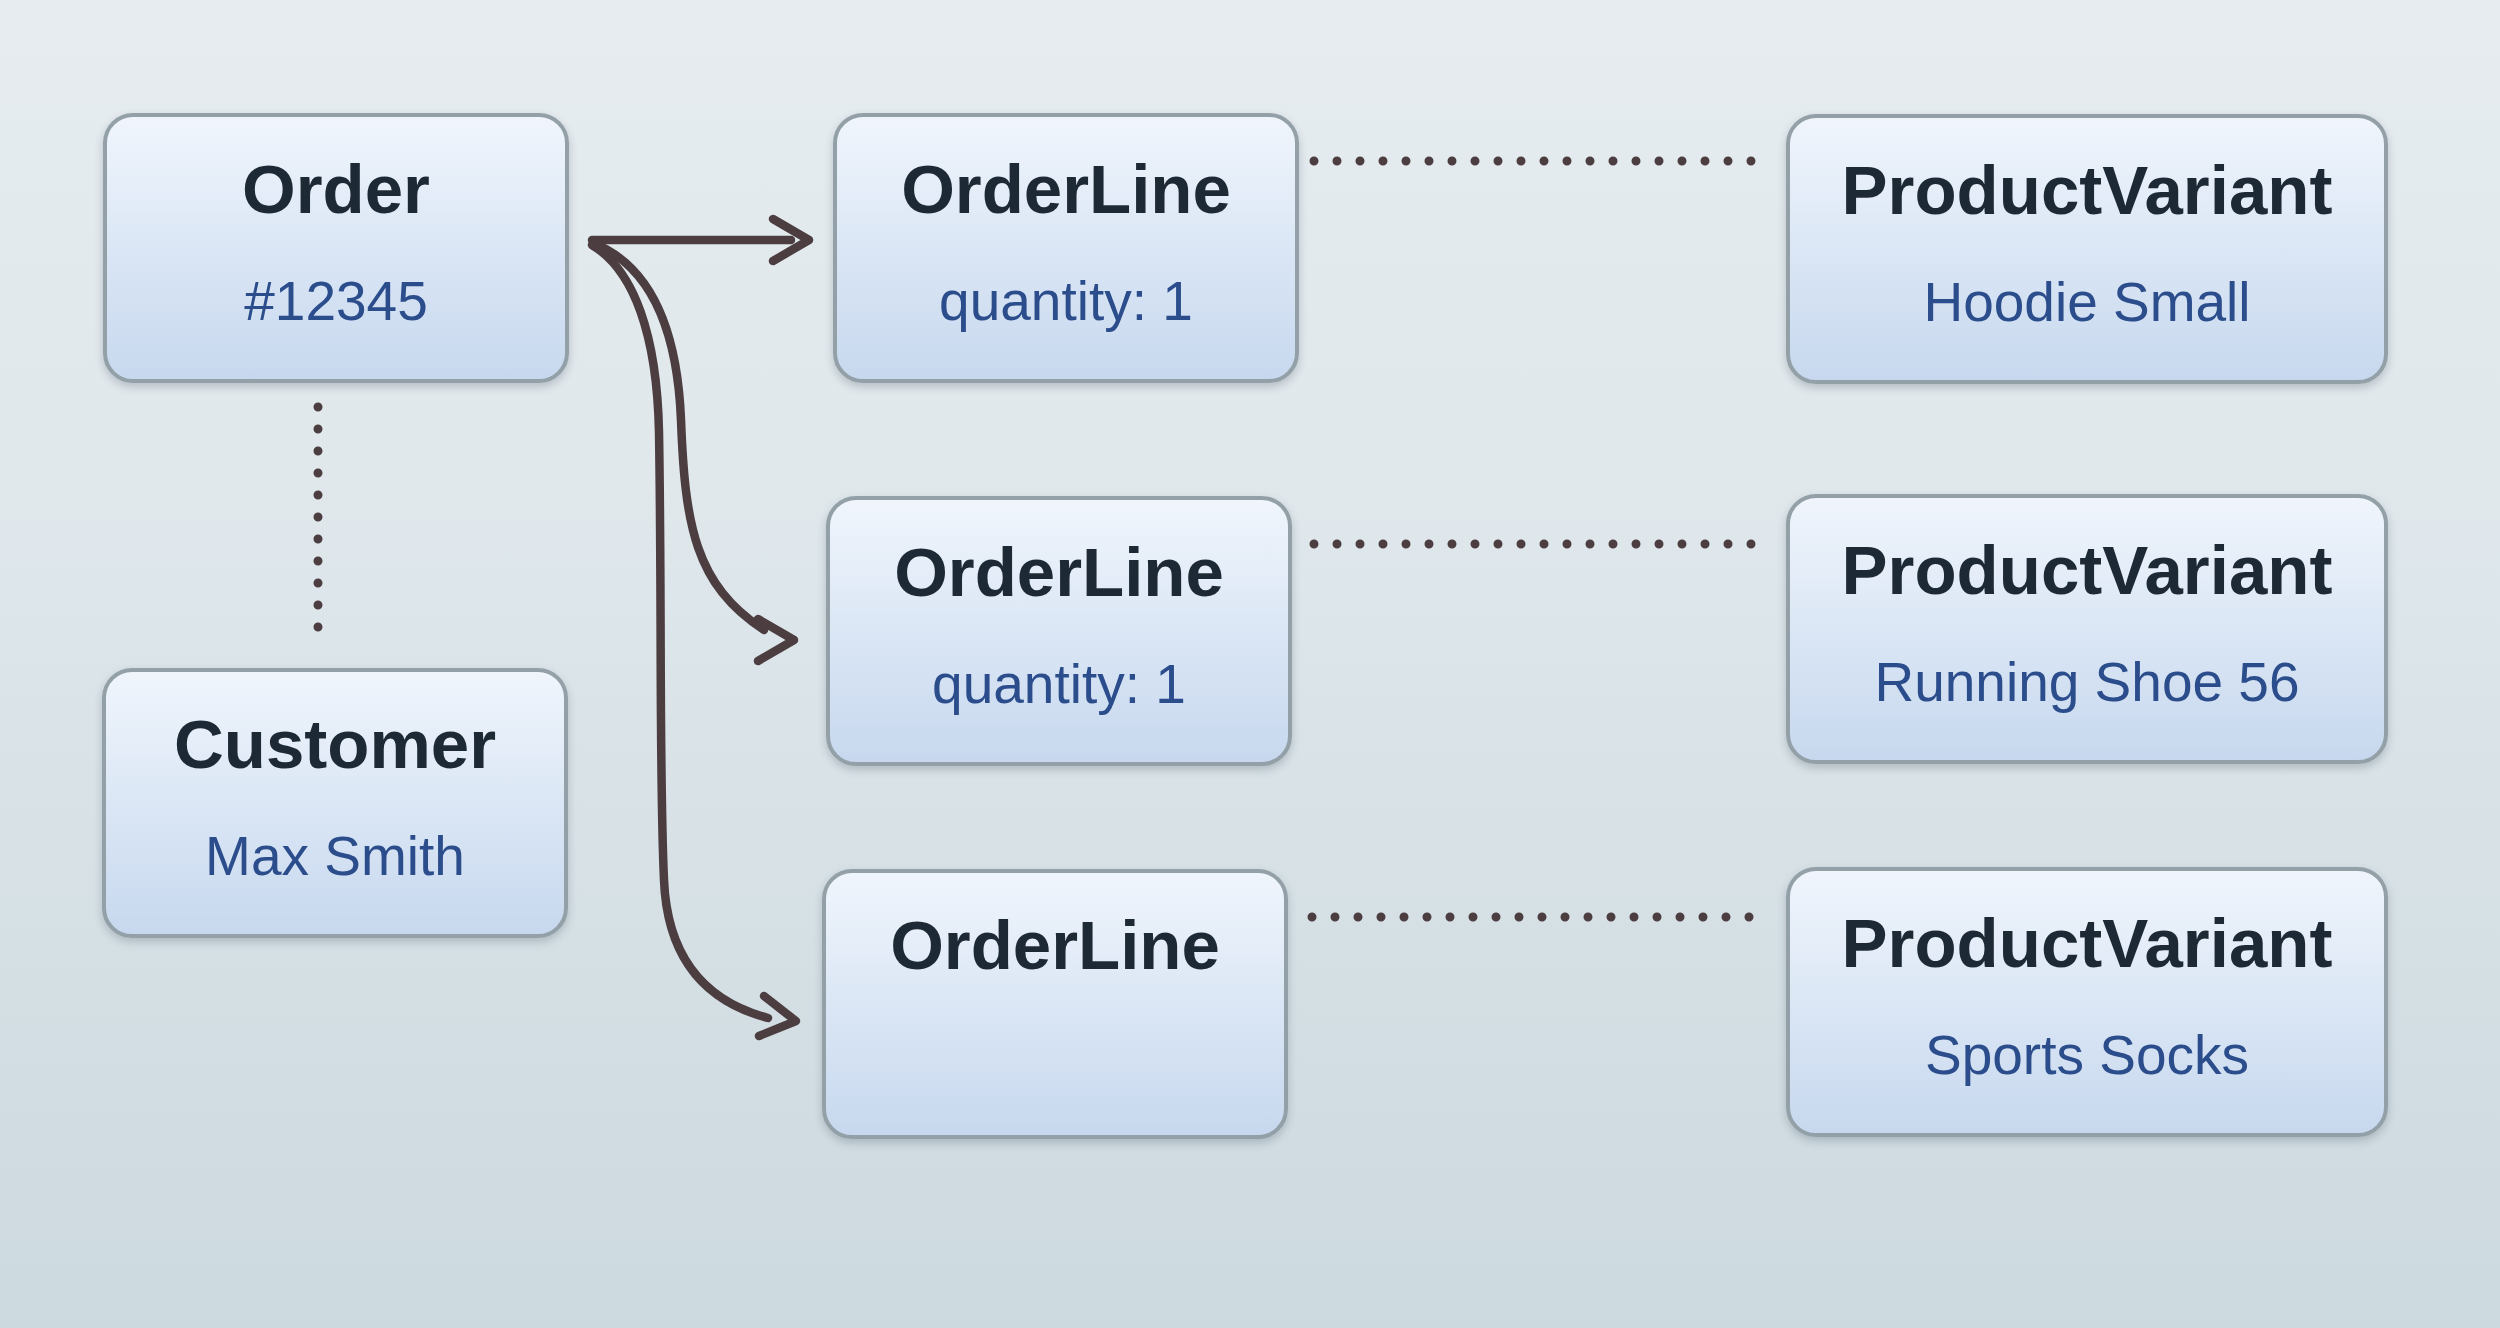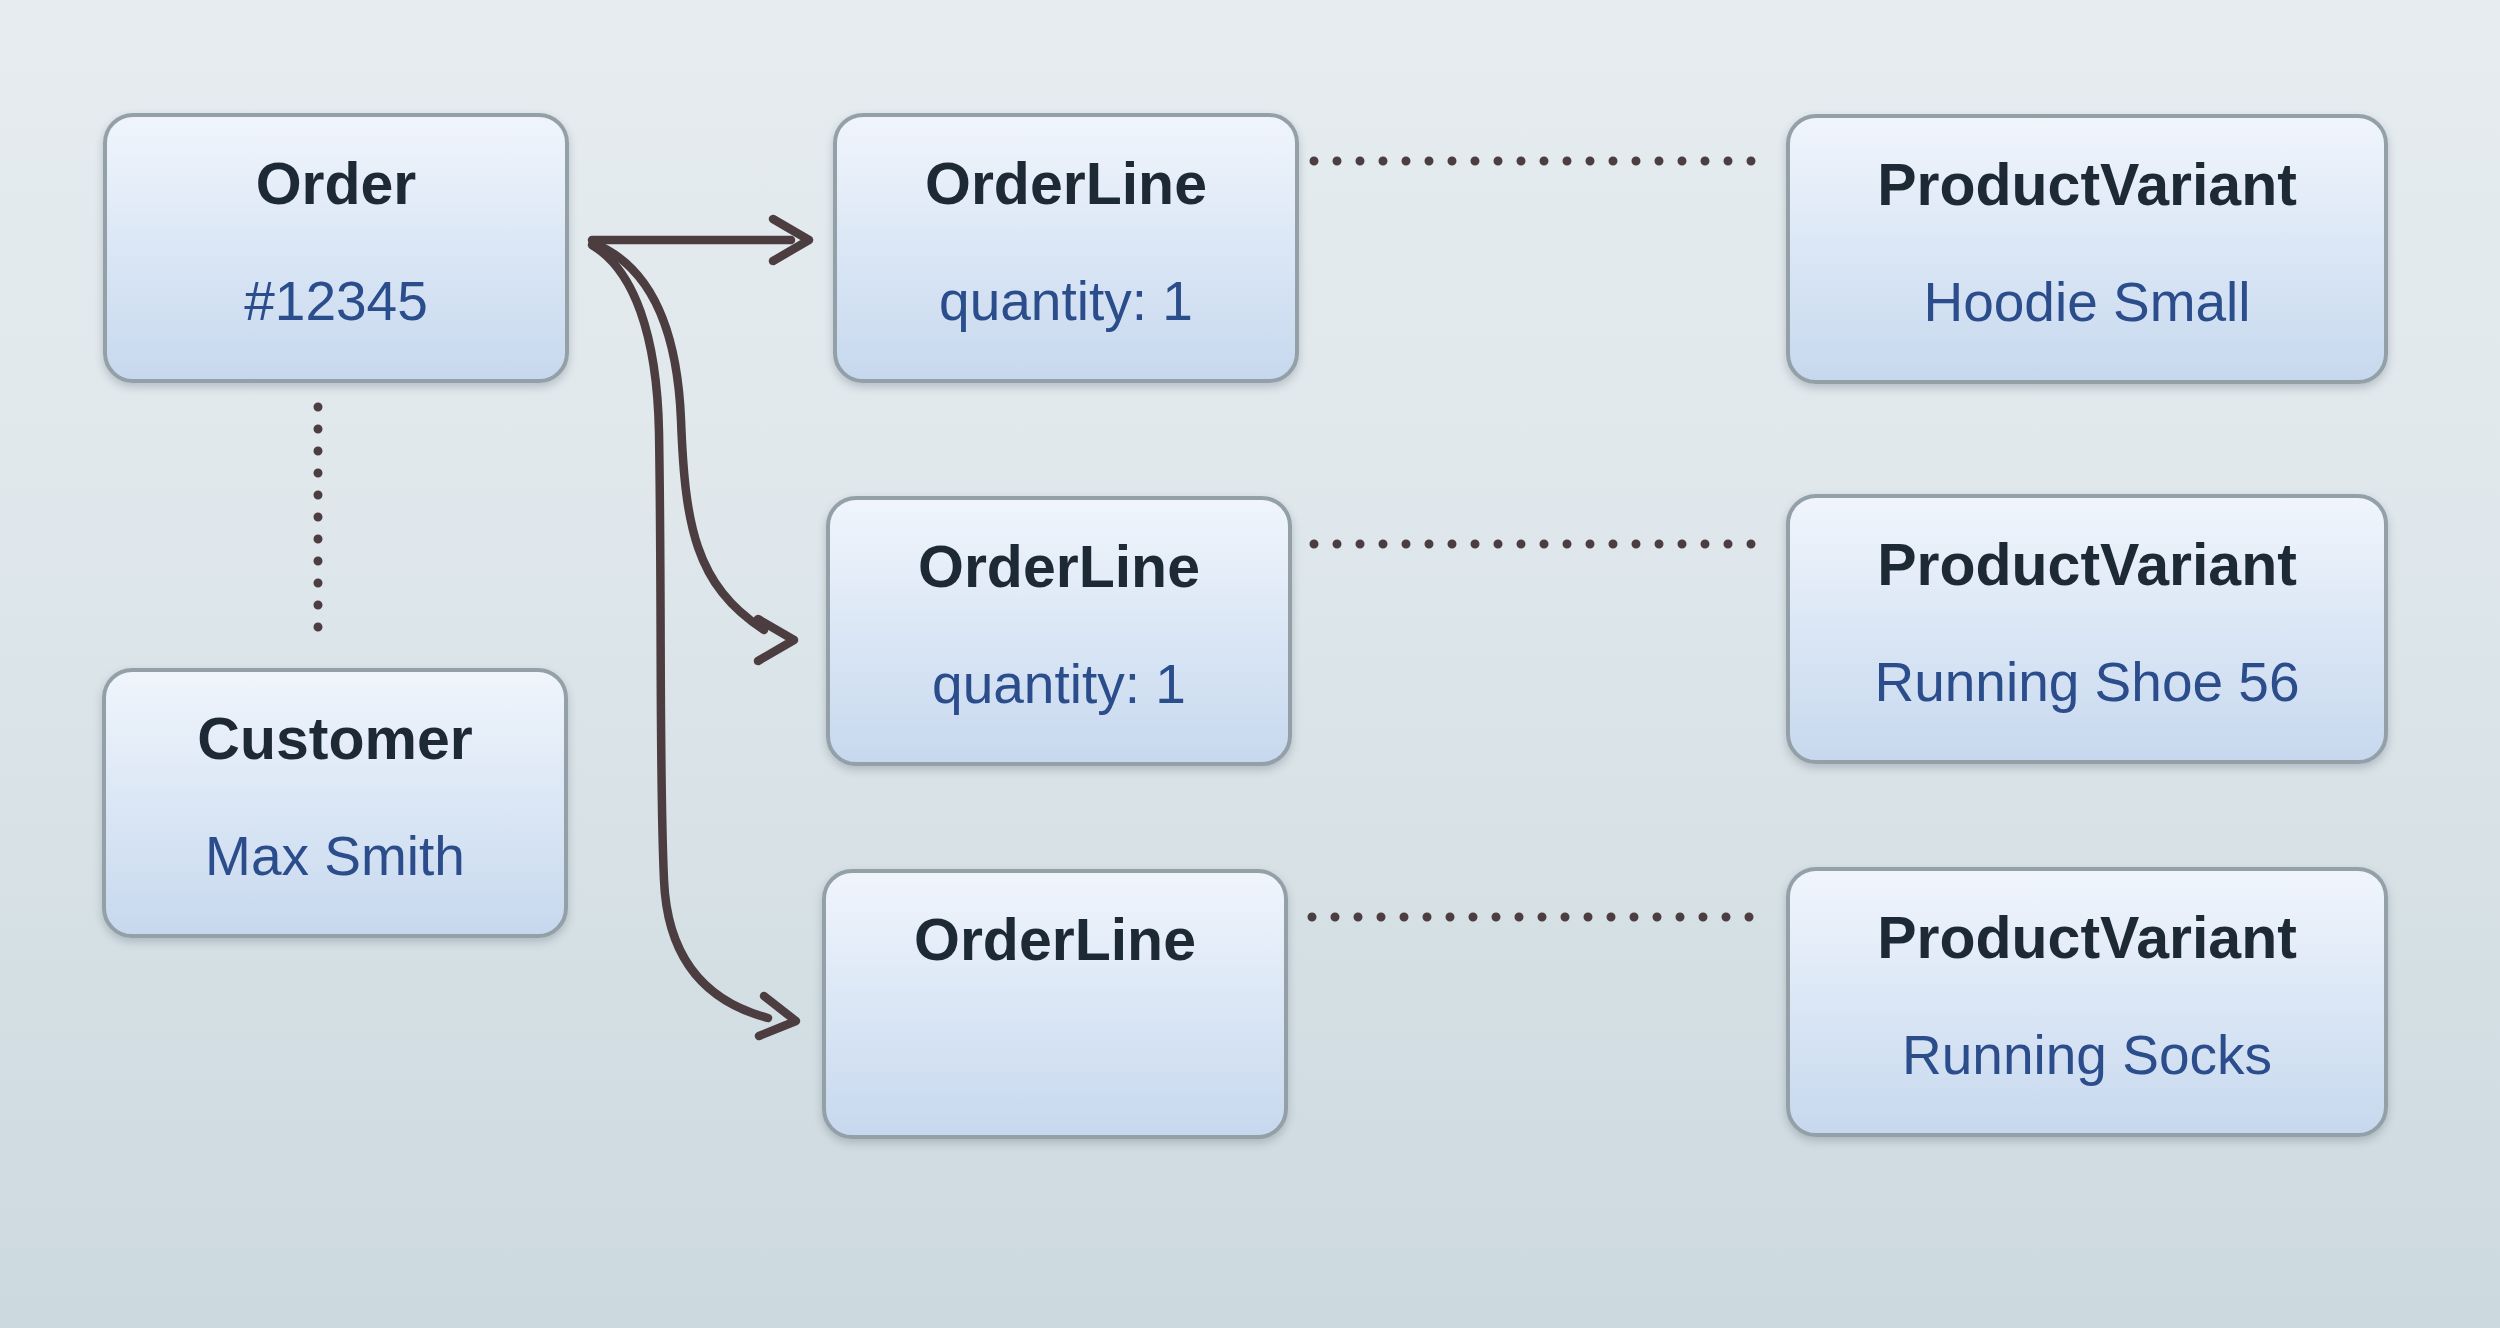--- a/index.html
+++ b/index.html
@@ -31,21 +31,21 @@
     background: linear-gradient(180deg, #f0f5fc 0%, #dde8f6 45%, #c7d8ee 100%);
     box-shadow: 0 4px 8px rgba(71, 84, 96, 0.28);
     display: flex;
     flex-direction: column;
     justify-content: space-between;
     align-items: center;
     padding: 38px 8px 50px 8px;
     text-align: center;
   }
   .node .title {
-    font-size: 59px;
+    font-size: 69px;
     font-weight: bold;
     color: #1e2936;
     line-height: 1;
     white-space: nowrap;
   }
   .node .value {
     font-size: 55px;
     font-weight: normal;
     color: #2b4d8c;
     line-height: 1;
@@ -142,16 +142,16 @@
     <div class="value">Hoodie Small</div>
   </div>
 
   <div class="node node-pv2">
     <div class="title">ProductVariant</div>
     <div class="value">Running Shoe 56</div>
   </div>
 
   <div class="node node-pv3">
     <div class="title">ProductVariant</div>
-    <div class="value">Running Socks</div>
+    <div class="value">Sports Socks</div>
   </div>
 
 </div>
 
 </body></html>

